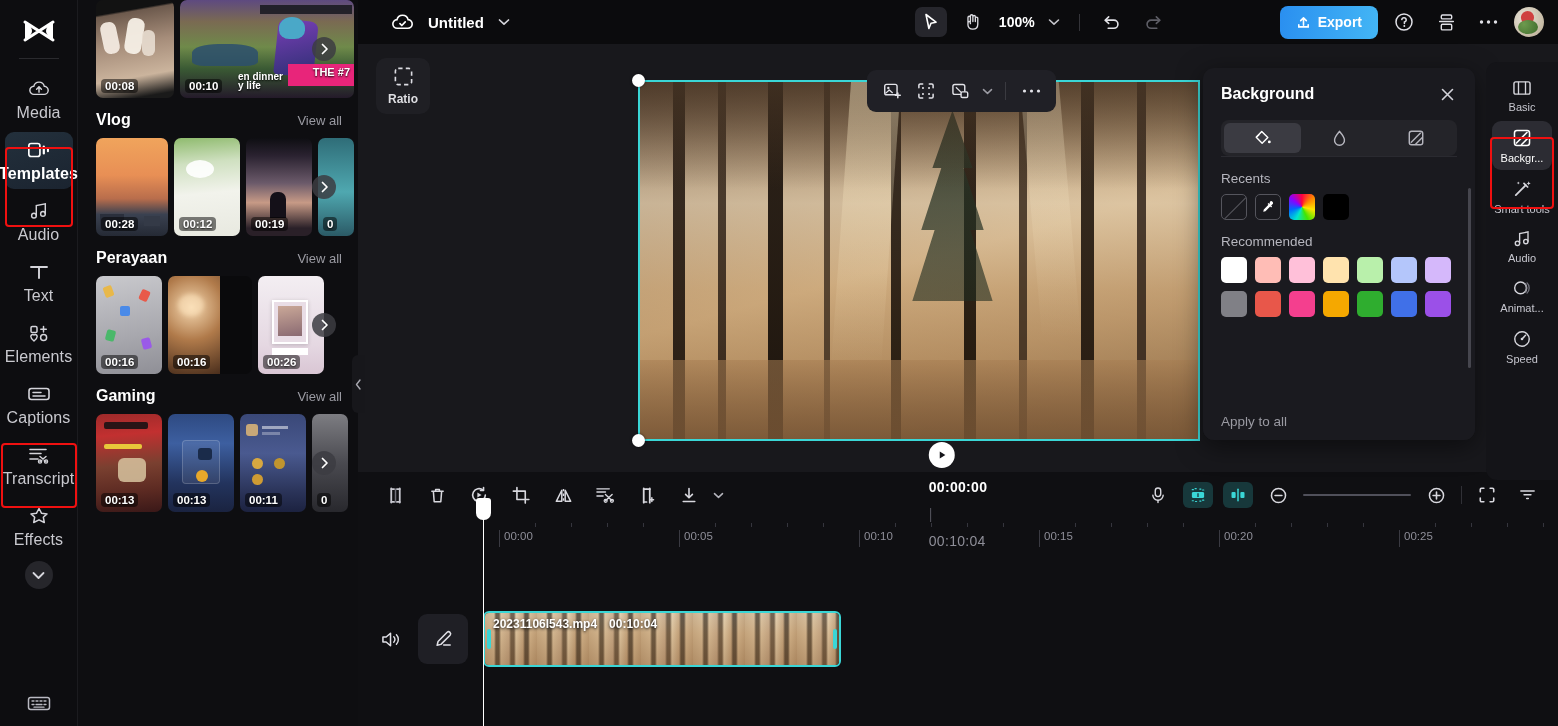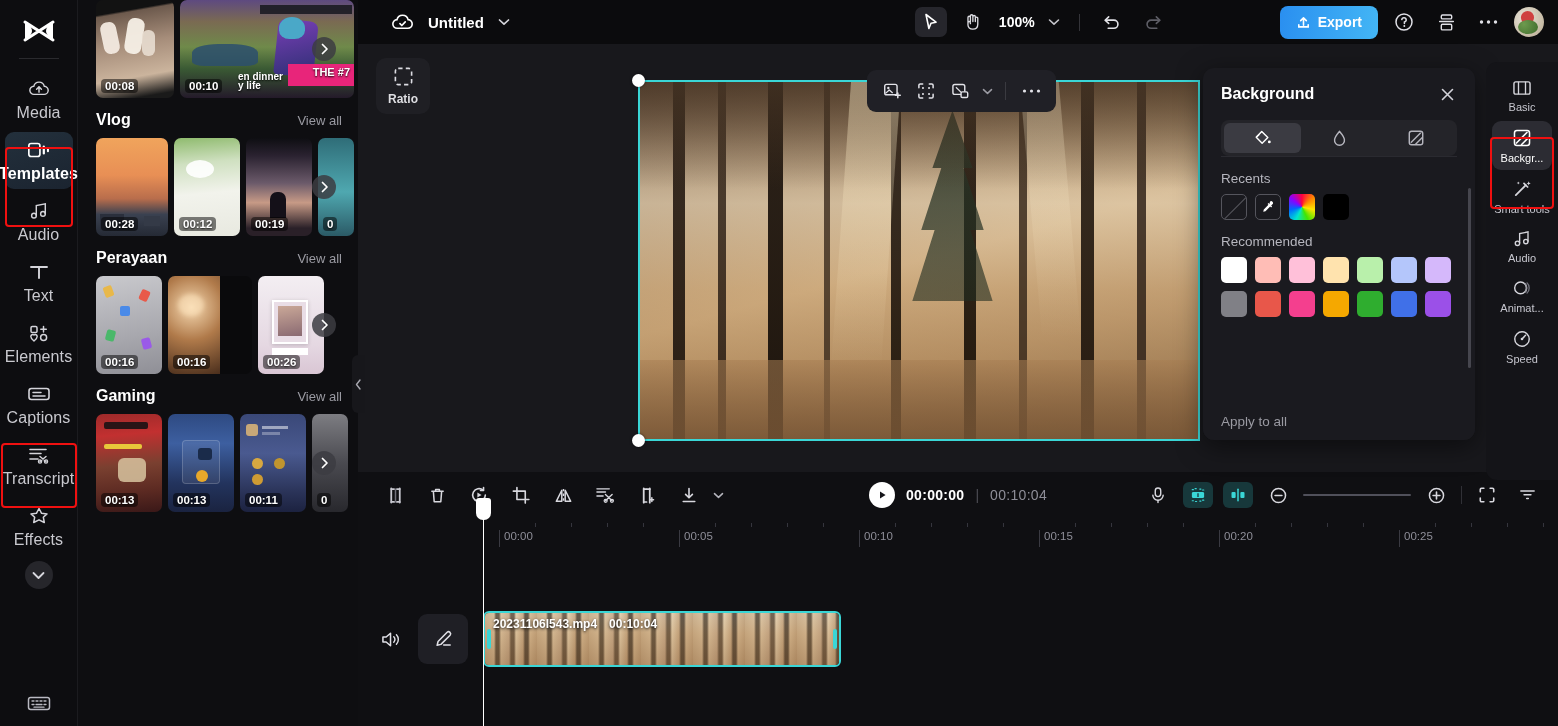--- a/index.html
+++ b/index.html
@@ -212,21 +212,21 @@
   .rr-hl { position:absolute; border:2.5px solid #f01010; border-radius:4px; pointer-events:none; }
 
   
   #timeline { position: absolute; left: 358px; top: 472px; width: 1200px; height: 254px;
     background: #0f0f12; }
   .tl-toolbar { height: 46px; display:flex; align-items:center; position: relative; }
   .tlb-ico { width: 30px; height: 30px; display:flex; align-items:center;
     justify-content:center; cursor:pointer; }
   .tl-left-icons { display: flex; align-items: center; gap: 12px; padding-left: 22px; }
   .tl-center { position: absolute; left: 50%; transform: translateX(-50%);
-    display: flex; align-items: center; gap: 11px; }
+    display: flex; align-items: flex-start; gap: 11px; flex-direction: column; }
   .play-btn { width: 26px; height: 26px; border-radius: 50%; background: #fff;
     display:flex; align-items:center; justify-content:center; cursor:pointer; }
   .time-cur { font-size: 14px; font-weight: bold; color: #fff; letter-spacing: .3px; }
   .time-sep { color: #4e4e56; font-size: 14px; }
   .time-tot { font-size: 14px; color: #8e8e98; letter-spacing: .3px; }
   .tl-right { position: absolute; right: 16px; display:flex; align-items:center; gap: 10px; }
   .tlb-sq { width: 30px; height: 26px; border-radius: 6px; display:flex;
     align-items:center; justify-content:center; cursor:pointer; }
   .tlb-sq.on { background: #17383b; }
   .zoom-track { width: 108px; height: 2px; background: #50505a; border-radius: 2px; }

